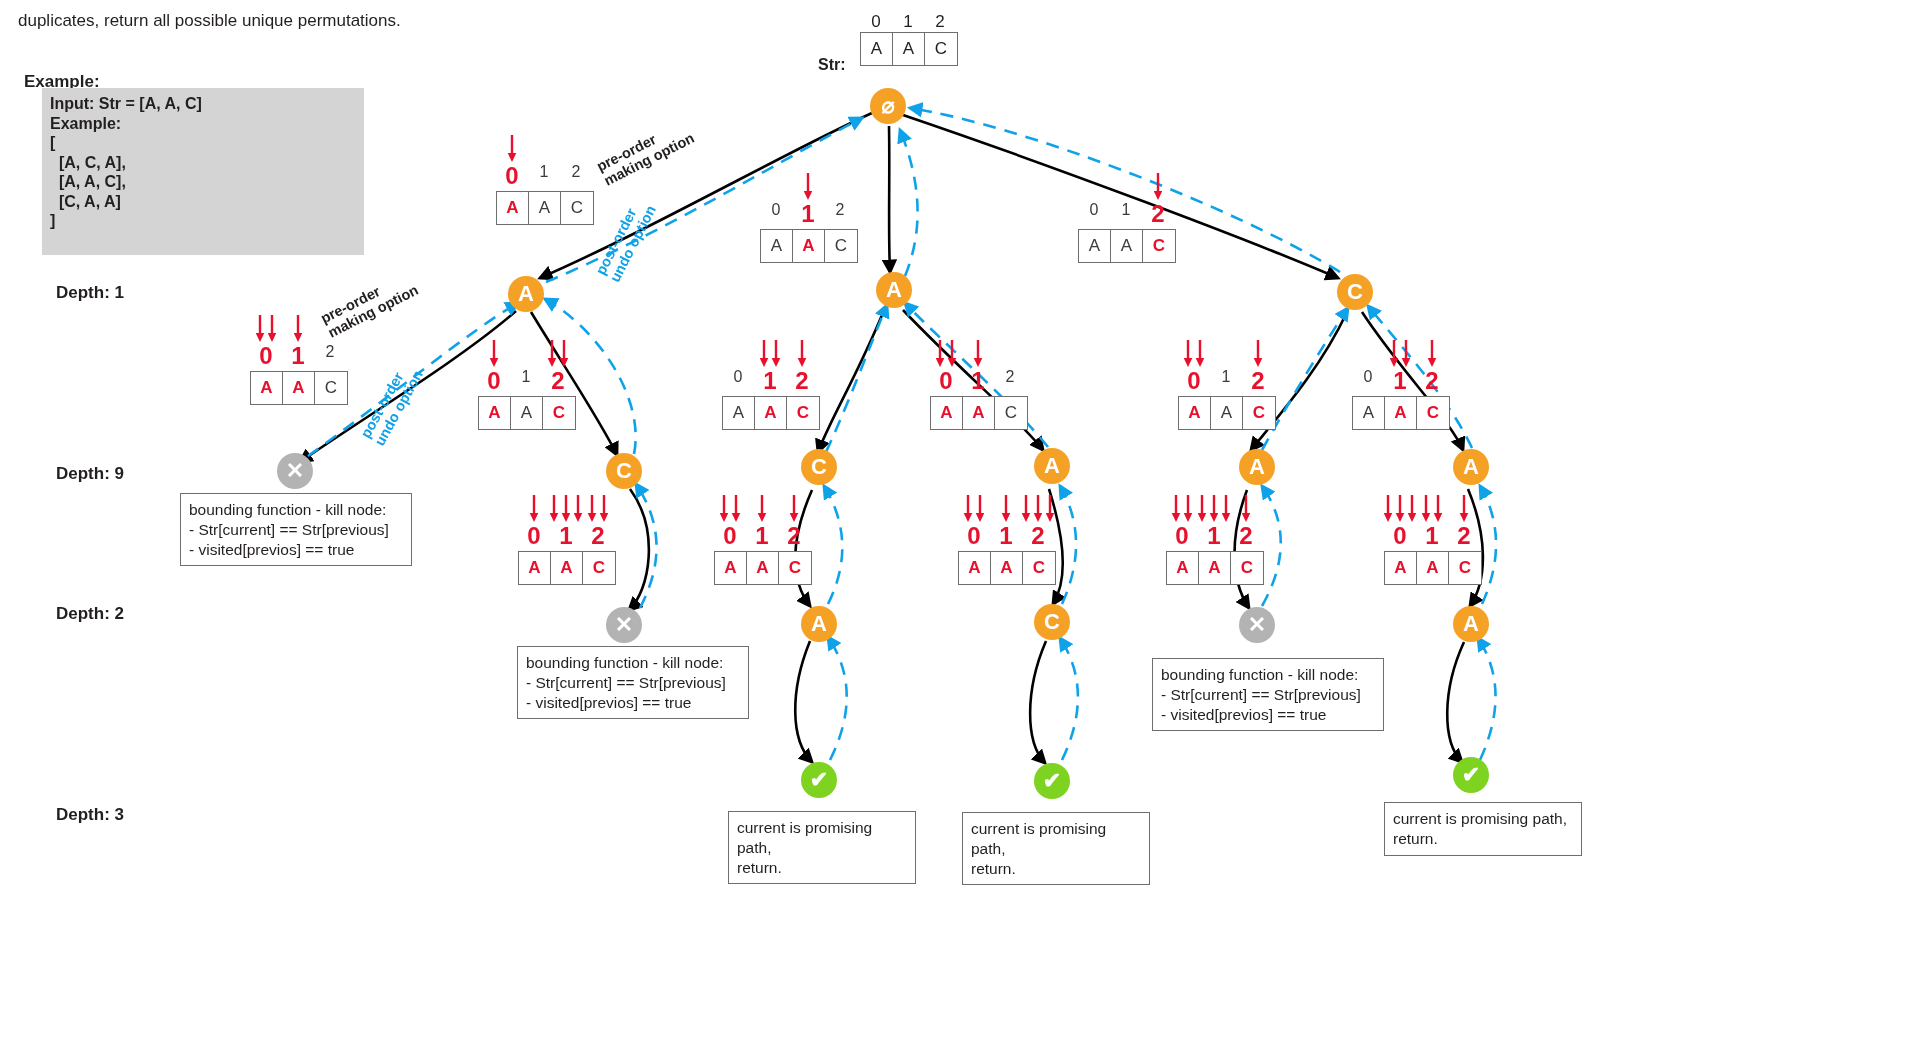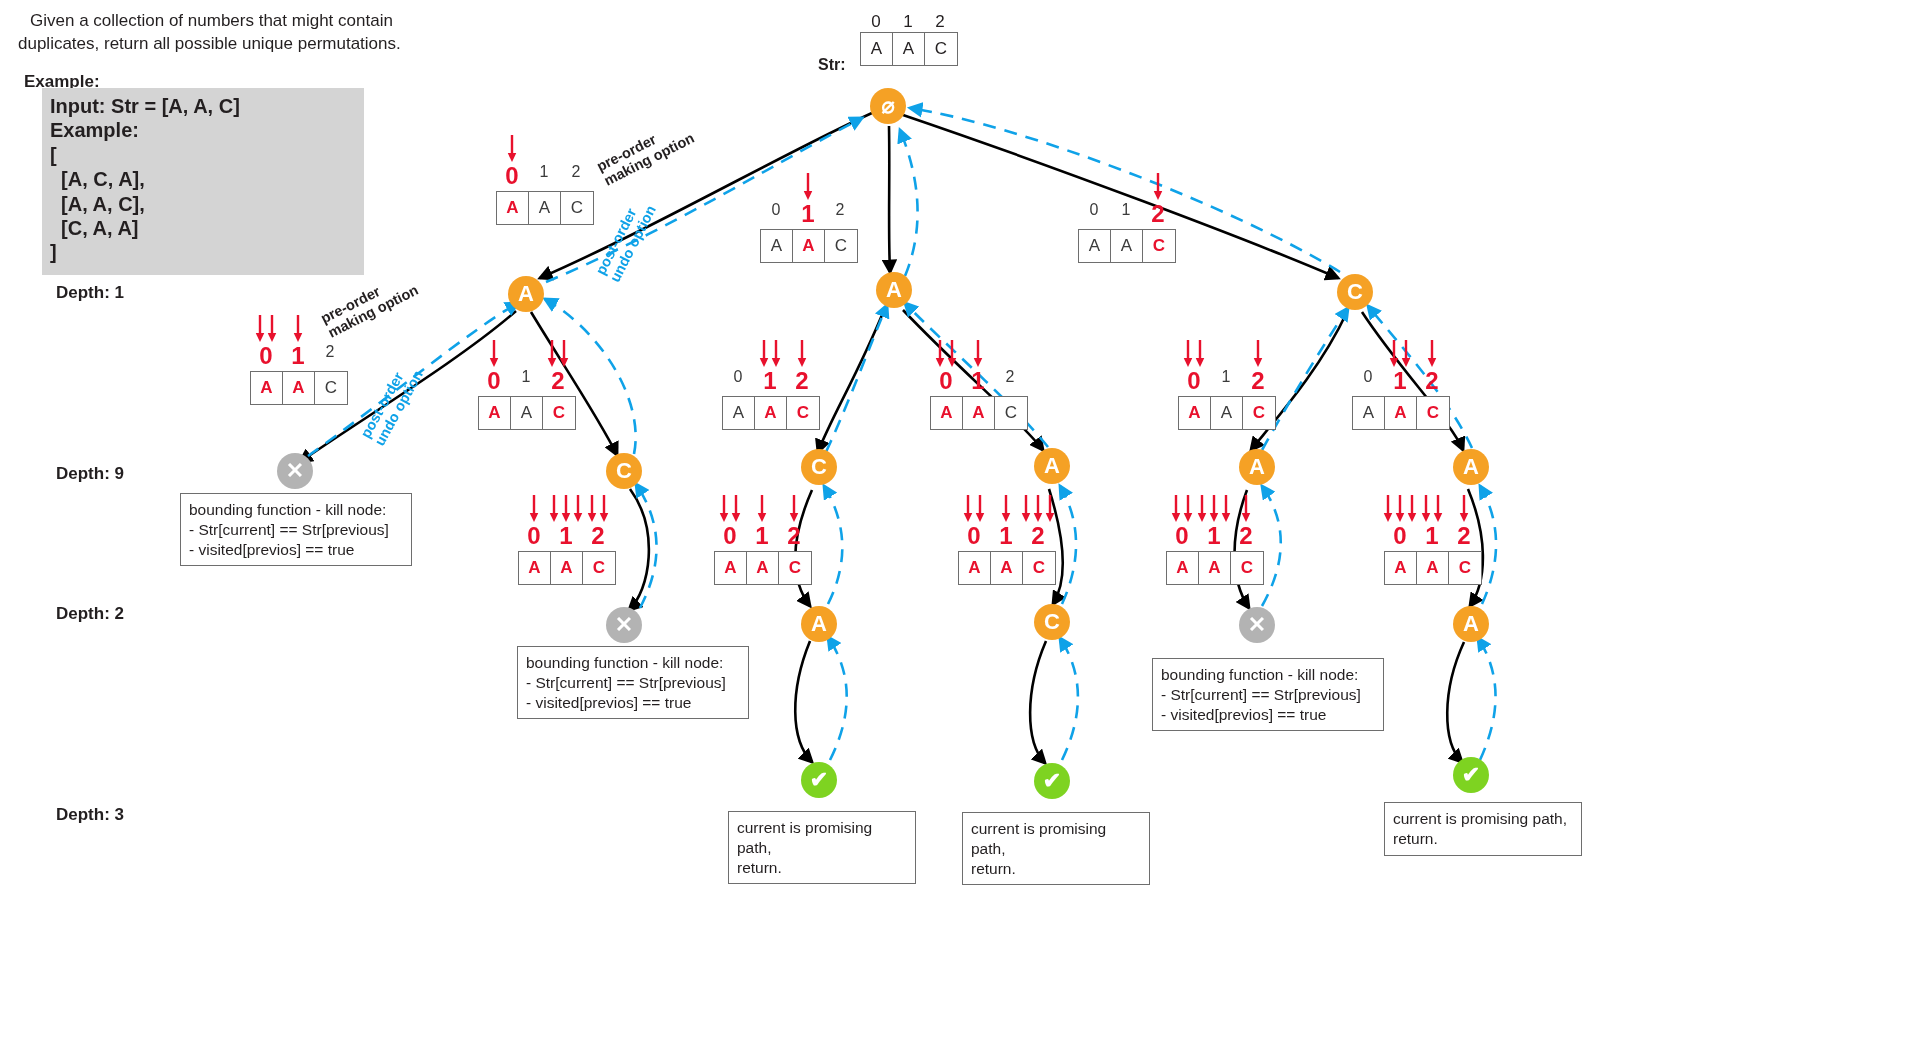--- a/index.html
+++ b/index.html
@@ -5,21 +5,21 @@
   html,body{margin:0;padding:0;background:#fff;}
   body{width:1907px;height:1040px;position:relative;overflow:hidden;
        font-family:"Liberation Sans", sans-serif;color:#231f20;}
   .abs{position:absolute;}
 
   
   #prompt{left:18px;top:10px;width:420px;font-size:17px;line-height:1.35;color:#231f20;}
   #prompt .l1{text-indent:12px;}
   #example-label{left:24px;top:72px;font-size:17px;font-weight:bold;}
   #example-box{left:42px;top:88px;width:306px;background:#d4d4d4;
-               padding:6px 8px 10px 8px;font-size:20px;font-weight:bold;line-height:1.22;}
+               padding:6px 8px 24px 8px;font-size:16px;font-weight:bold;line-height:1.22;}
   #example-box div{white-space:pre;}
 
   
   .depth-label{font-size:17px;font-weight:bold;left:56px;}
 
   
   #str-wrap{left:818px;top:12px;}
   #str-wrap .strlabel{position:absolute;left:0px;top:44px;font-size:16px;font-weight:bold;}
   .idxrow{display:flex;}
   .idxrow span{width:32px;text-align:center;font-size:17px;}
@@ -57,21 +57,20 @@
   .edgelabel{position:absolute;font-size:14.5px;font-weight:bold;line-height:1.12;white-space:pre-line;}
   .edgelabel.pre{color:#231f20;}
   .edgelabel.post{color:#0fa2e8;}
 
   svg.layer{position:absolute;left:0;top:0;width:1907px;height:1040px;pointer-events:none;}
 </style>
 </head>
 <body>
 
 <div class="abs" id="prompt">
-  <div class="l1">Given a collection of numbers that might contain</div>
   <div>duplicates, return all possible unique permutations.</div>
 </div>
 <div class="abs" id="example-label">Example:</div>
 <div class="abs" id="example-box">
   <div>Input: Str = [A, A, C]</div>
   <div>Example:</div>
   <div>[</div>
   <div>  [A, C, A],</div>
   <div>  [A, A, C],</div>
   <div>  [C, A, A]</div>

